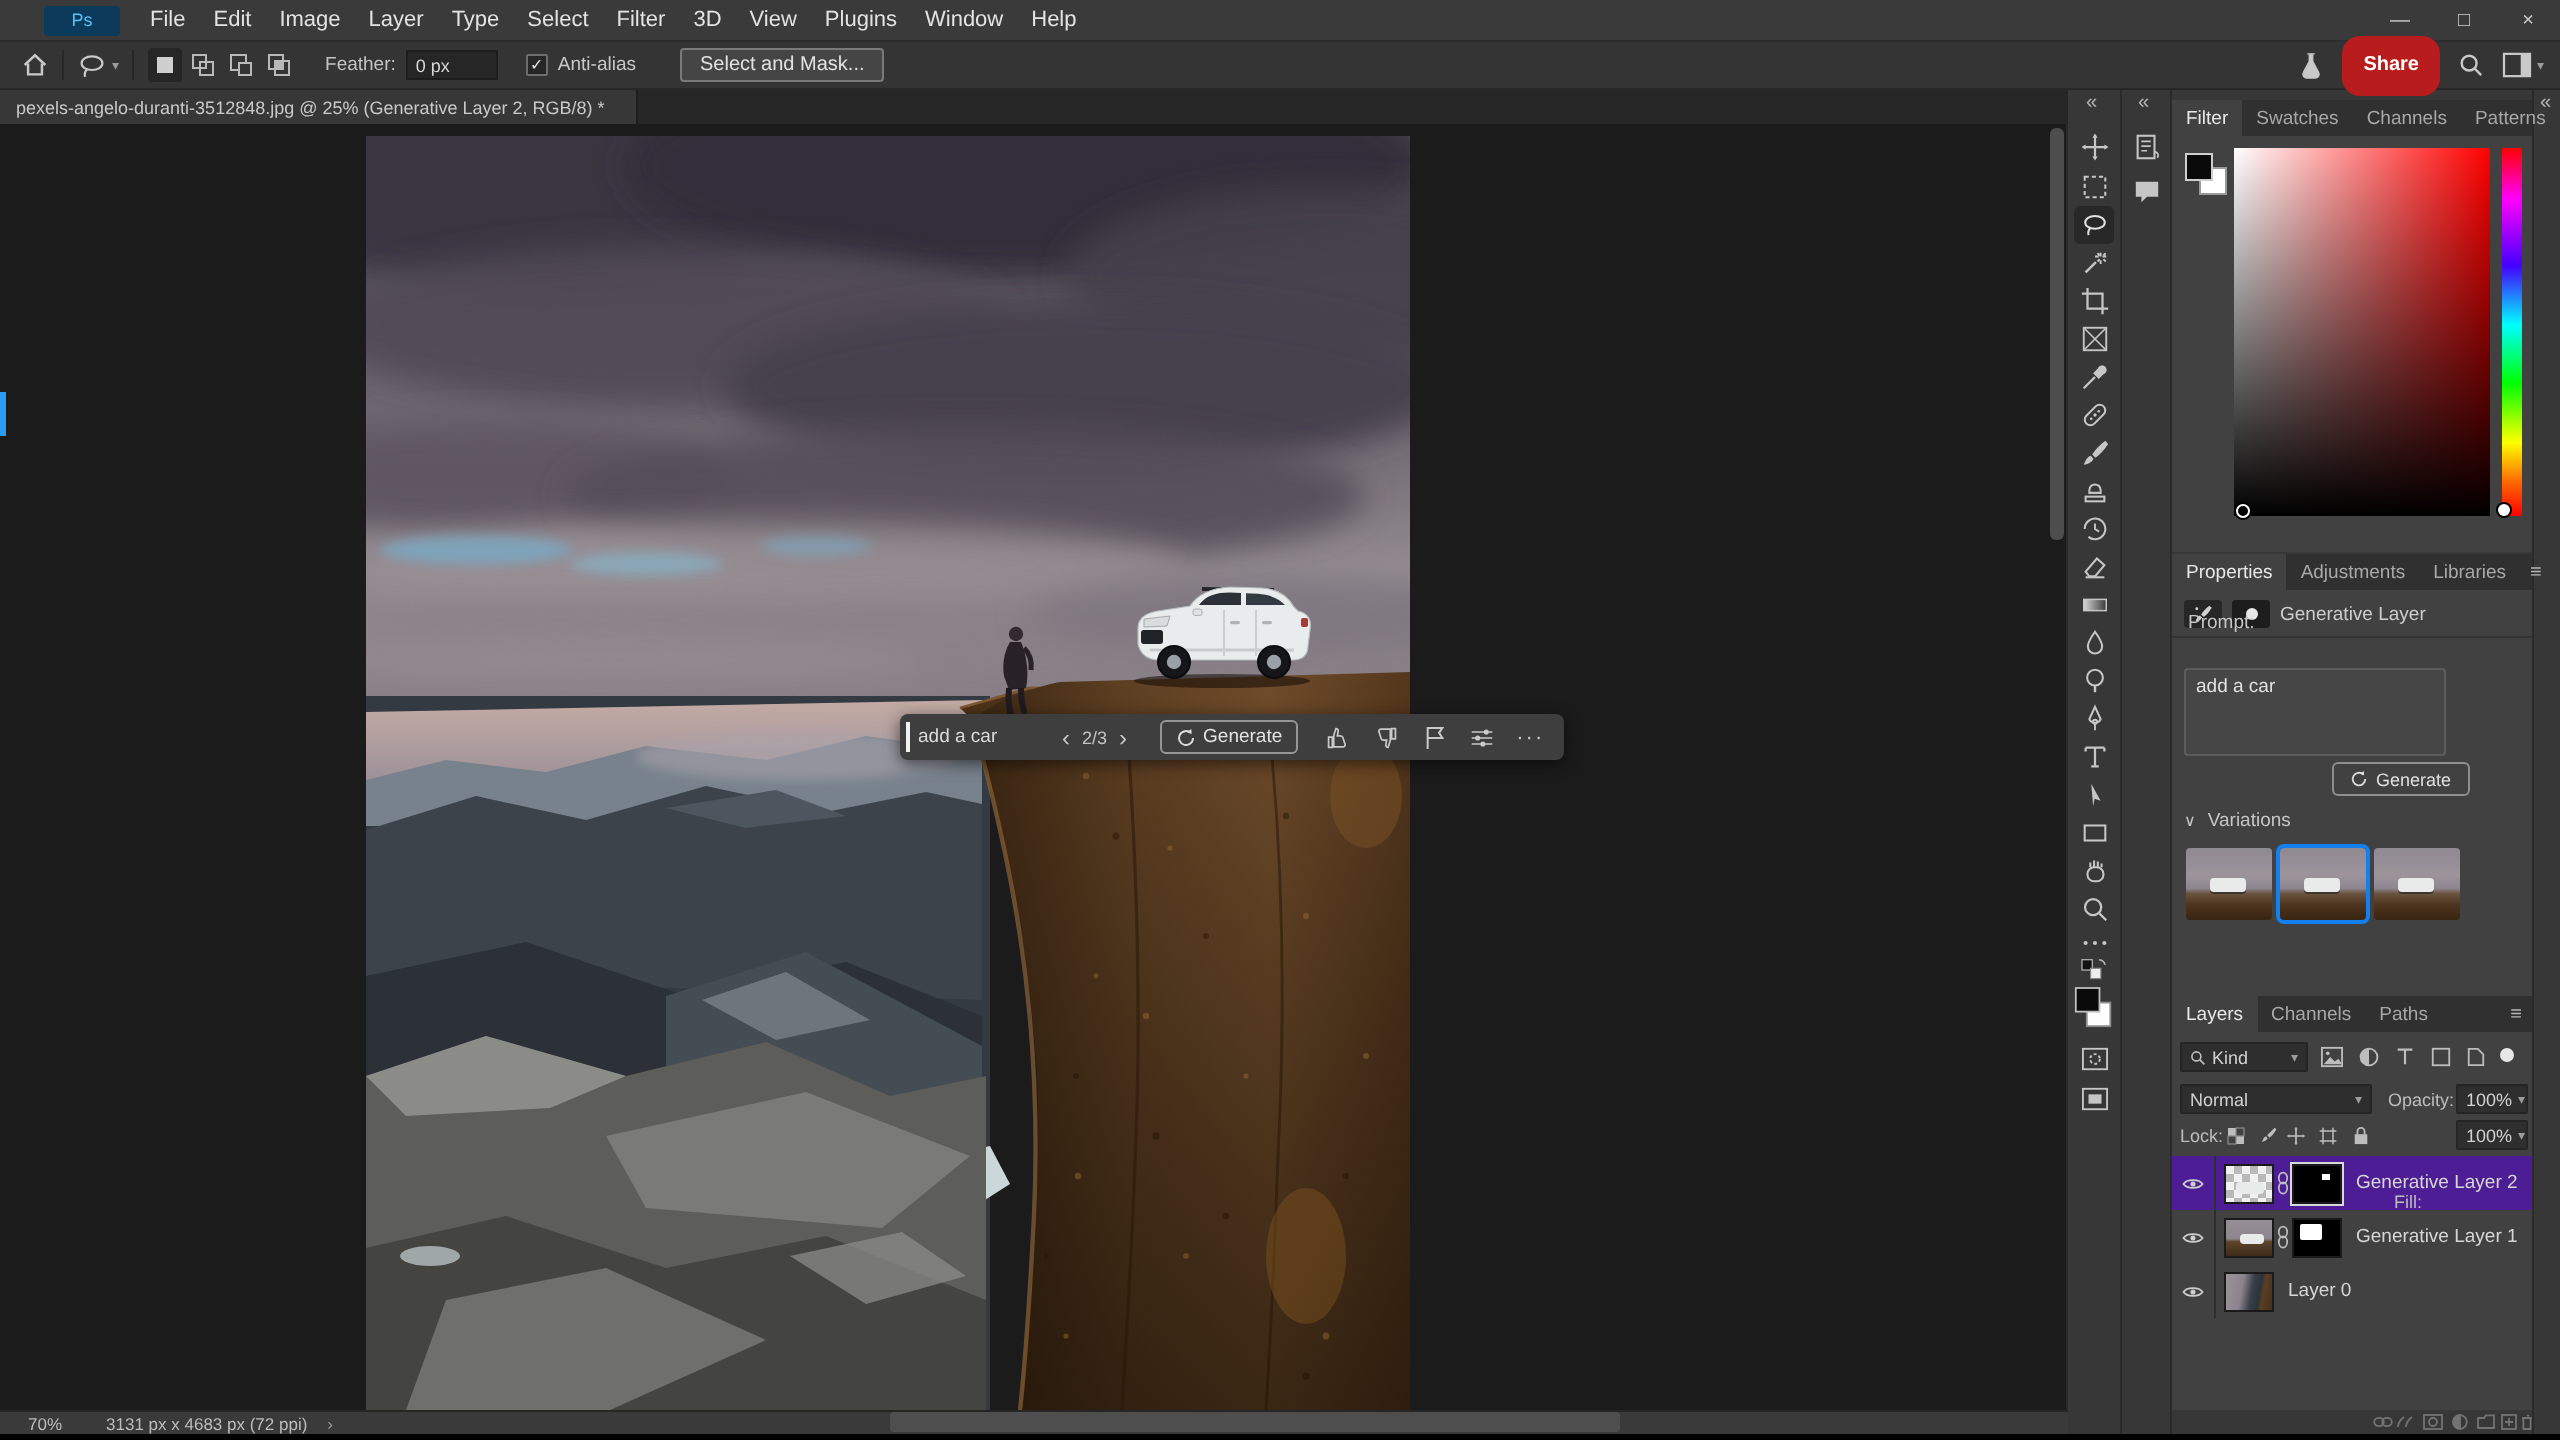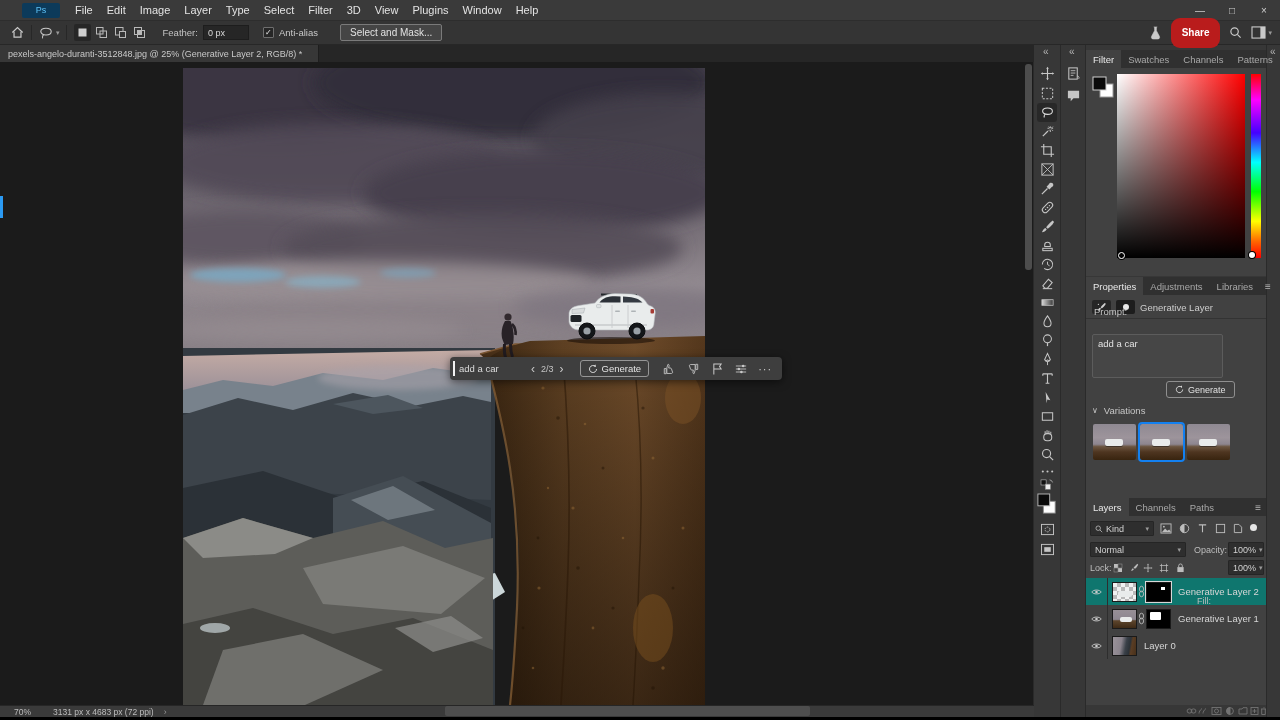--- a/index.html
+++ b/index.html
@@ -47,21 +47,21 @@
 .ptabs{position:absolute;left:1086px;width:180px;height:18px;background:#303030;display:flex;font-size:9.5px;color:#a8a8a8;z-index:7}
 .ptab{padding:0 7px;display:flex;align-items:center;height:18px}
 .ptab.active{background:#414141;color:#e8e8e8}
 .pmenu{margin-left:auto;padding:0 5px;display:flex;align-items:center;color:#b5b5b5;font-size:10px}
 .pbody{position:absolute;left:1086px;width:180px;background:#414141;z-index:6}
 .dd{background:#2e2e2e;border:1px solid #252525;border-radius:1px;height:15px;display:flex;align-items:center;font-size:9px;color:#d2d2d2;padding:0 4px;gap:3px}
 .ddcar{margin-left:auto;color:#9b9b9b;font-size:7px}
 .lbl{font-size:9px;color:#bdbdbd}
 .fico{width:16px;height:15px;display:flex;align-items:center;justify-content:center}
 .lrow{position:absolute;left:1086px;width:180px;height:27px;display:flex;align-items:center;z-index:7}
-.lrow.sel{background:#0f766e}
+.lrow.sel{background:#4c1d95}
 .eyebox{width:22px;height:27px;display:flex;align-items:center;justify-content:center;border-right:1px solid #2e2e2e}
 .lthumb{width:25px;height:20px;margin-left:4px;border:1px solid #1a1a1a;position:relative;overflow:hidden}
 .lmask{width:25px;height:20px;background:#000;border:1px solid #1a1a1a;position:relative;overflow:hidden}
 .lname{font-size:9.5px;color:#d6d6d6;margin-left:7px;white-space:nowrap}
 .checker{background:repeating-conic-gradient(#b9b9b9 0% 25%,#f1f1f1 0% 50%) 0 0/8px 8px}
 .minicar{position:absolute;background:#e9ebeb;border-radius:2px}
 .varthumb{position:absolute;width:43px;height:36px;border-radius:2px;overflow:hidden;background:linear-gradient(180deg,#8f8992 0%,#9d949b 38%,#8d8690 56%,#6b5540 63%,#4e3520 78%,#38240f 100%);z-index:8}
 .varthumb .minicar{left:12px;top:15px;width:18px;height:7px;box-shadow:0 1px 0 rgba(0,0,0,.4)}
 .varthumb.sel{outline:2px solid #1380f0;outline-offset:0}
 

